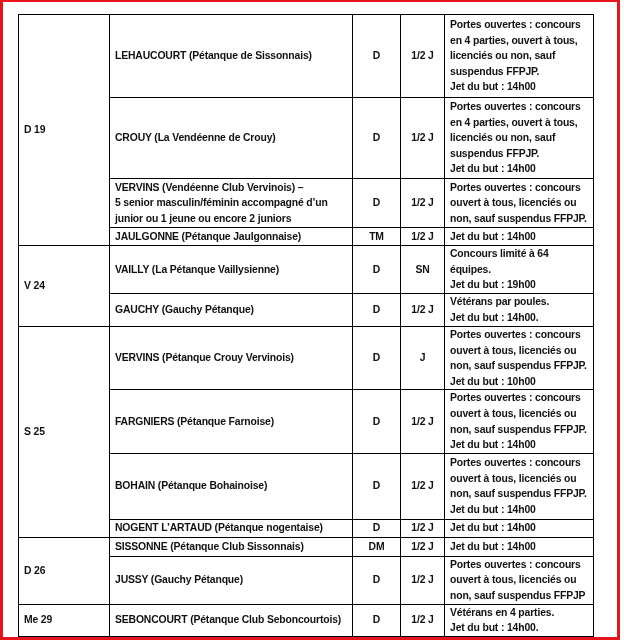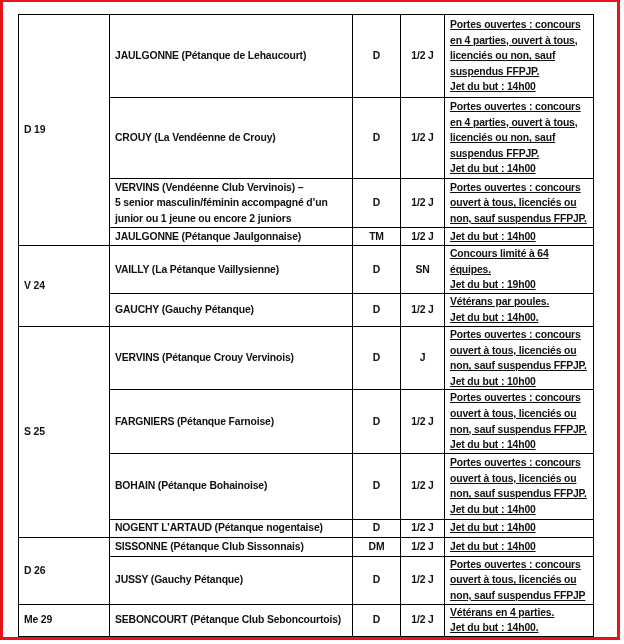--- a/index.html
+++ b/index.html
@@ -22,41 +22,41 @@
       line-height: 15.6px; white-space: nowrap; overflow: hidden;
     }
     col.c-date { width: 91px; }
     col.c-club { width: 243px; }
     col.c-type { width: 48px; }
     col.c-dur  { width: 44px; }
     col.c-info { width: 149px; }
     td.date { padding-left: 6px; }
     td.club { padding-left: 7px; }
     td.type, td.dur { text-align: center; padding: 0; }
-    td.info { padding-left: 5px; white-space: normal; text-decoration: underline; }
+    td.info { padding-left: 5px; white-space: normal; }
     .line { display: block; }
   </style>
 </head>
 <body>
 
 <div class="frame"></div>
 
 <table class="sched">
   <colgroup>
     <col class="c-date">
       <col class="c-club">
       <col class="c-type">
       <col class="c-dur">
       <col class="c-info">
   </colgroup>
   <tbody id="sched-body">
       <tr style="height: 83px;">
         <td class="date" rowspan="4">D 19</td>
         <td class="club">
-          <span class="line">JAULGONNE (Pétanque de Lehaucourt)</span>
+          <span class="line">LEHAUCOURT (Pétanque de Sissonnais)</span>
         </td>
         <td class="type">D</td>
         <td class="dur">1/2 J</td>
         <td class="info">
           <span class="line">Portes ouvertes : concours</span>
           <span class="line">en 4 parties, ouvert à tous,</span>
           <span class="line">licenciés ou non, sauf</span>
           <span class="line">suspendus FFPJP.</span>
           <span class="line">Jet du but : 14h00</span>
         </td>

